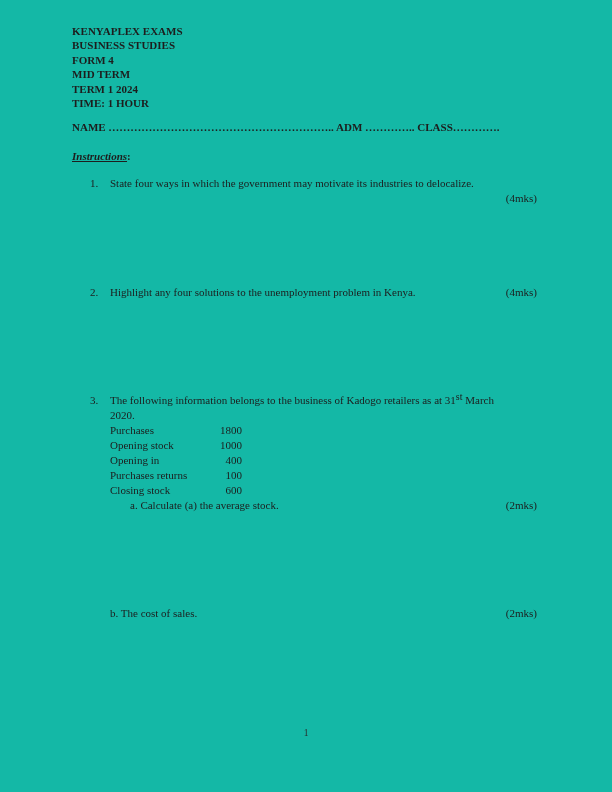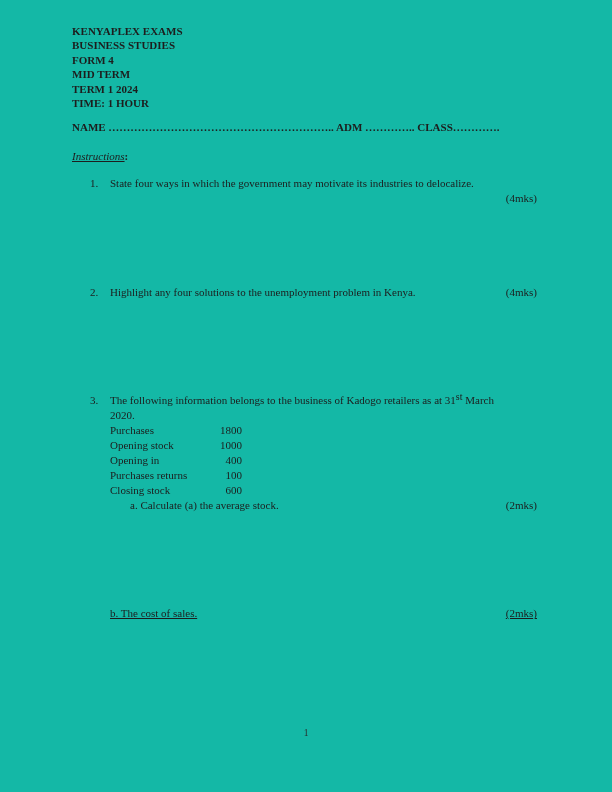--- a/index.html
+++ b/index.html
@@ -29,21 +29,21 @@
   }
   .name-line {
     margin-top: 10px;
     font-weight: bold;
     white-space: nowrap;
   }
   .instructions {
     margin-top: 14px;
   }
   .instr-title {
-    font-weight: normal;
+    font-weight: bold;
     font-style: italic;
     text-decoration: underline;
   }
   .instr-colon {
     font-weight: bold;
   }
   .instr-body {
     font-weight: bold;
     font-style: italic;
   }
@@ -95,21 +95,20 @@
     text-align: right;
   }
   .part-line {
     display: flex;
     justify-content: space-between;
     margin-left: 20px;
   }
   .part-b {
     margin-left: 38px;
     margin-top: 93px;
-    text-decoration: underline;
   }
   .page-number {
     position: absolute;
     top: 726px;
     left: 0;
     right: 0;
     text-align: center;
     font-size: 9.5px;
     color: #2a2a2a;
   }

